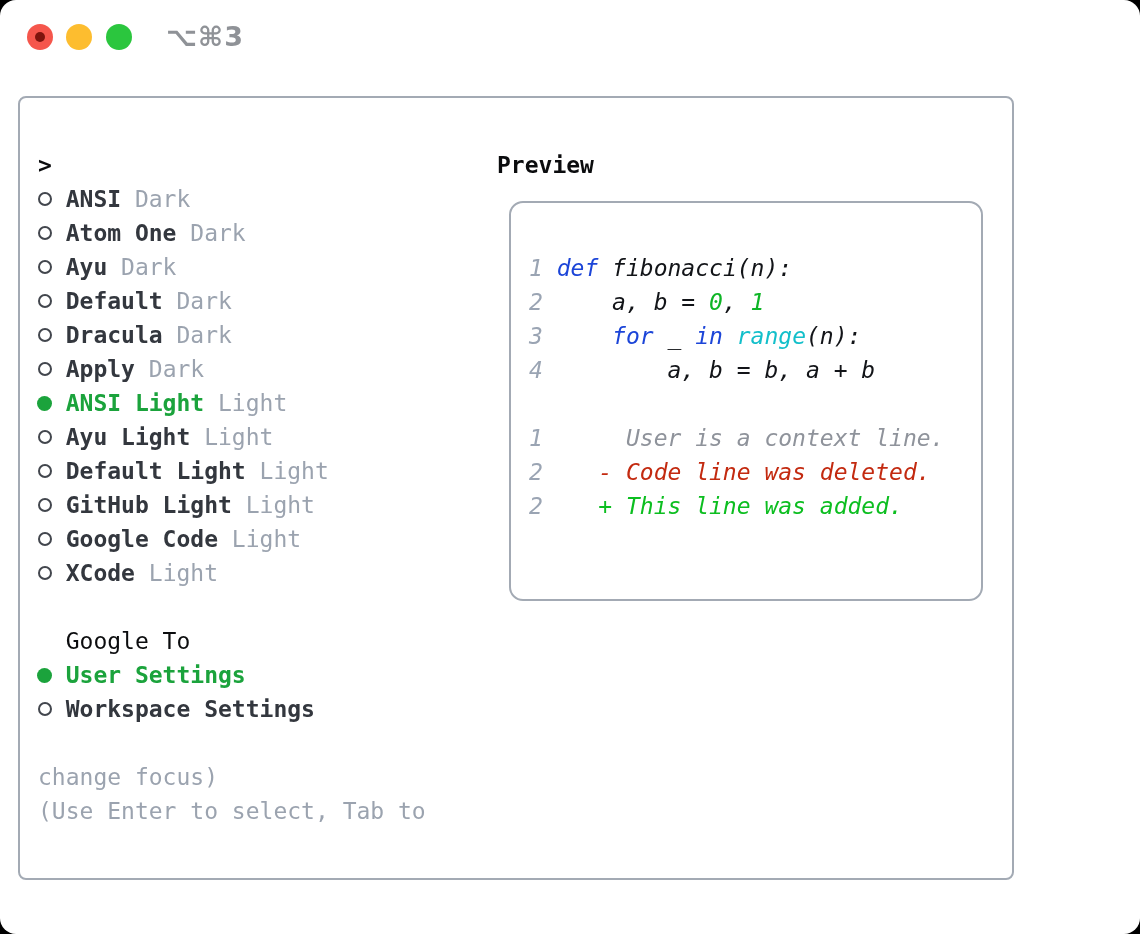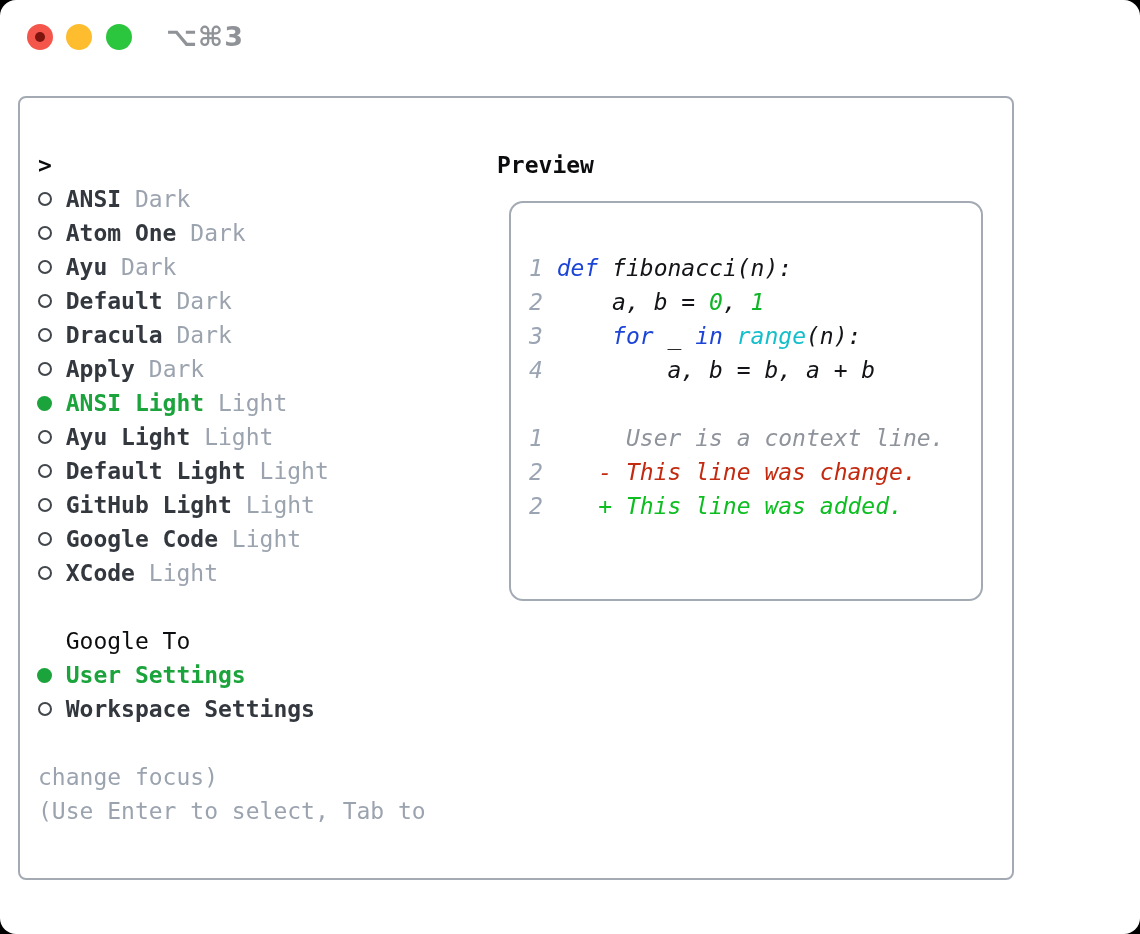--- a/index.html
+++ b/index.html
@@ -125,19 +125,19 @@
     <div class="preview-header">Preview</div>
 
     <div class="preview-box">
       <div class="preview-code">
           <div class="code-line"><span class="tok tok-num">1</span><span class="tok tok-fg"> </span><span class="tok tok-kw">def</span><span class="tok tok-fg"> fibonacci(n):</span></div>
           <div class="code-line"><span class="tok tok-num">2</span><span class="tok tok-fg">     a, b = </span><span class="tok tok-lit">0</span><span class="tok tok-fg">, </span><span class="tok tok-lit">1</span></div>
           <div class="code-line"><span class="tok tok-num">3</span><span class="tok tok-fg">     </span><span class="tok tok-kw">for</span><span class="tok tok-fg"> _ </span><span class="tok tok-kw">in</span><span class="tok tok-fg"> </span><span class="tok tok-fn">range</span><span class="tok tok-fg">(n):</span></div>
           <div class="code-line"><span class="tok tok-num">4</span><span class="tok tok-fg">         a, b = b, a + b</span></div>
           <div class="code-line"></div>
           <div class="code-line"><span class="tok tok-num">1</span><span class="tok tok-ctx">      User is a context line.</span></div>
-          <div class="code-line"><span class="tok tok-num">2</span><span class="tok tok-del">    - This line was change.</span></div>
+          <div class="code-line"><span class="tok tok-num">2</span><span class="tok tok-del">    - Code line was deleted.</span></div>
           <div class="code-line"><span class="tok tok-num">2</span><span class="tok tok-add">    + This line was added.</span></div>
         </div>
     </div>
 
   </div>
 </div>
 
 </body></html>

